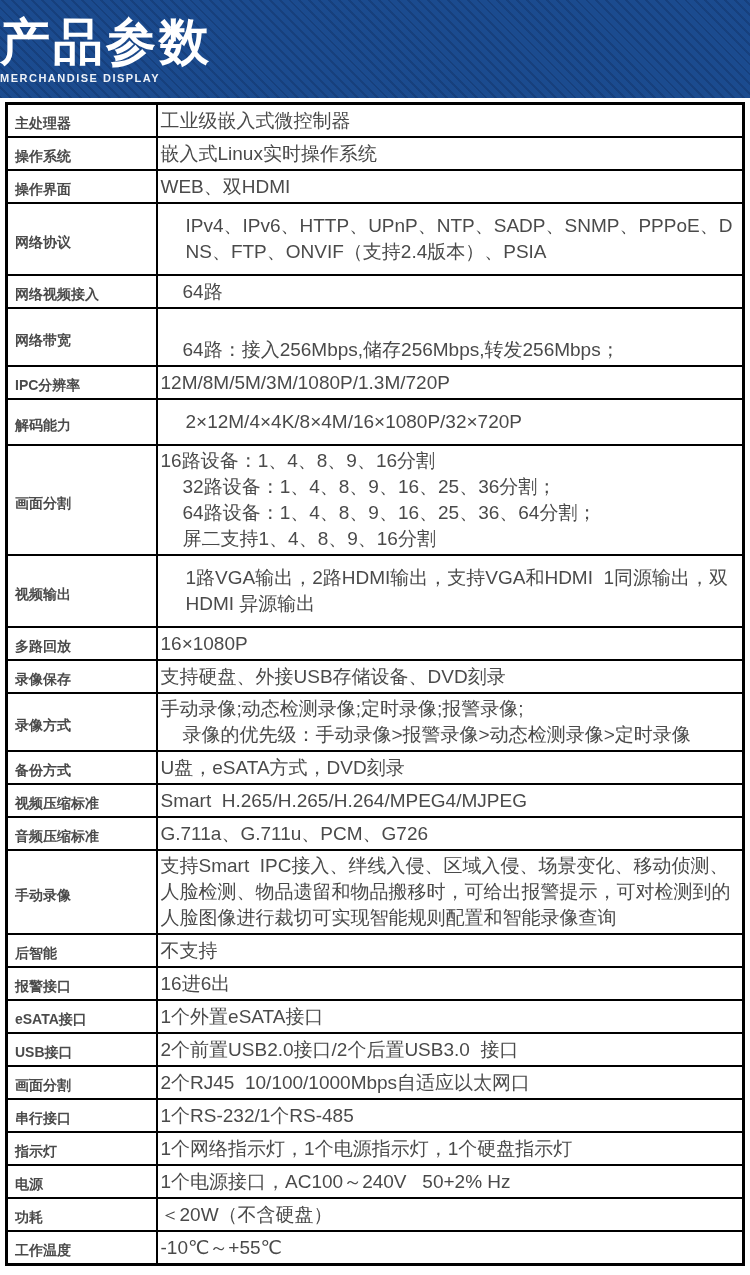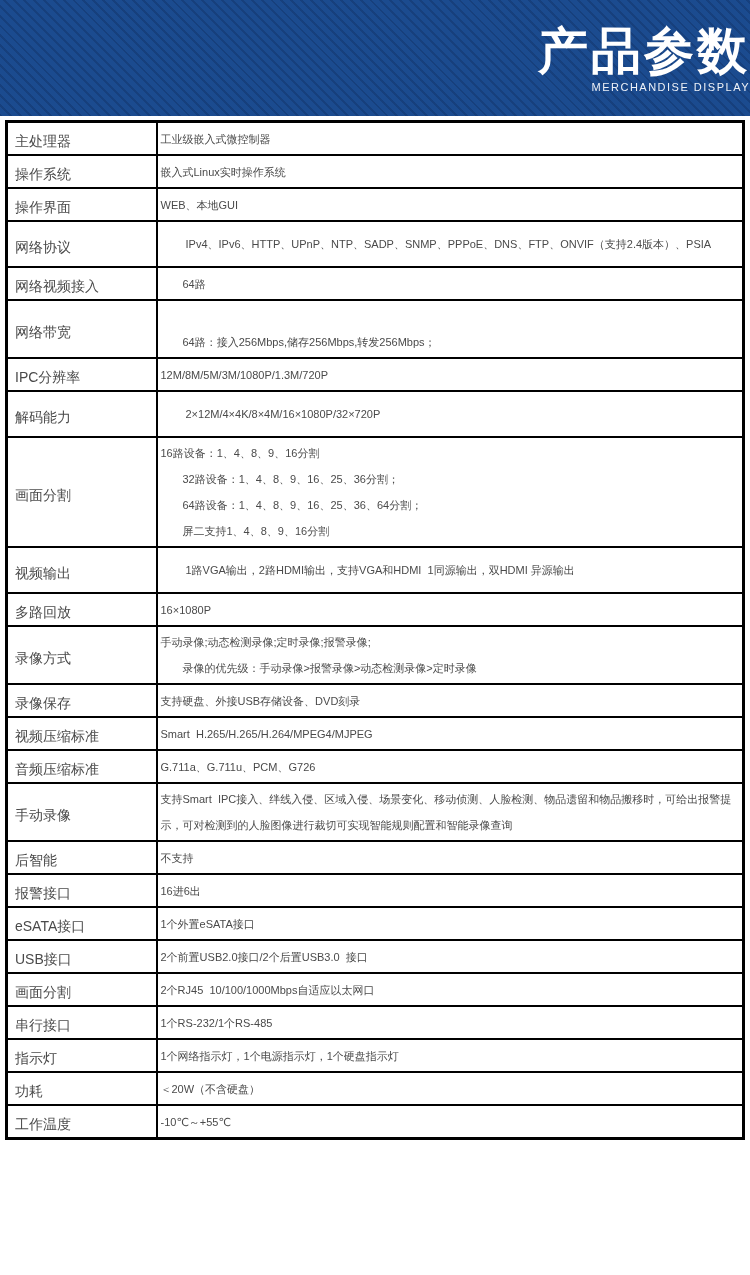--- a/index.html
+++ b/index.html
@@ -6,68 +6,69 @@
   html, body {
     width: 750px;
     background: #ffffff;
     font-family: "Liberation Sans", "DejaVu Sans", sans-serif;
   }
   body { width: 750px; height: 1275px; overflow: hidden; }
 
   
   .banner {
     width: 750px;
-    height: 116px;
+    height: 98px;
     background-color: #1b4b8f;
     background-image: repeating-linear-gradient(
       45deg,
       rgba(10,30,70,0.25) 0px, rgba(10,30,70,0.25) 2px,
       transparent 2px, transparent 7px
     );
     display: flex;
     flex-direction: column;
-    align-items: flex-end;
+    align-items: flex-start;
     justify-content: center;
   }
   .banner-title {
     color: #ffffff;
     font-size: 50px;
     font-weight: bold;
     line-height: 54px;
     letter-spacing: 3px;
   }
   .banner-subtitle {
     color: #eef2f8;
     font-size: 11px;
     letter-spacing: 1.5px;
     margin-top: 3px;
-    font-weight: normal;
+    font-weight: bold;
   }
 
   
   .table-wrap { padding: 4px 5px 0 5px; }
   table.spec {
     width: 740px;
     border-collapse: collapse;
     table-layout: fixed;
     border: 3px solid #000000;
   }
   table.spec td {
     border: 2px solid #000000;
     vertical-align: middle;
     color: #4a4a4a;
   }
   td.label-cell {
     width: 150px;
     font-size: 14px;
     padding: 10px 4px 3px 7px;
     white-space: pre-wrap;
+    font-weight: bold;
   }
   td.value-cell {
-    font-size: 11px;
+    font-size: 19px;
     padding: 2px 4px 2px 3px;
     margin-left: 21px;
   }
   .value-line {
     line-height: 26px;
     min-height: 26px;
     white-space: pre-wrap;
     word-break: break-all;
   }
   .value-line.indent { padding-left: 22px; }
@@ -92,21 +93,21 @@
         </tr>
         <tr>
           <td class="label-cell">操作系统</td>
           <td class="value-cell">
             <div class="value-line">嵌入式Linux实时操作系统</div>
           </td>
         </tr>
         <tr>
           <td class="label-cell">操作界面</td>
           <td class="value-cell">
-            <div class="value-line">WEB、本地GUI</div>
+            <div class="value-line">WEB、双HDMI</div>
           </td>
         </tr>
         <tr class="pad">
           <td class="label-cell">网络协议</td>
           <td class="value-cell">
             <div class="value-line">IPv4、IPv6、HTTP、UPnP、NTP、SADP、SNMP、PPPoE、DNS、FTP、ONVIF（支持2.4版本）、PSIA</div>
           </td>
         </tr>
         <tr>
           <td class="label-cell">网络视频接入</td>
@@ -148,30 +149,36 @@
             <div class="value-line">1路VGA输出，2路HDMI输出，支持VGA和HDMI  1同源输出，双HDMI 异源输出</div>
           </td>
         </tr>
         <tr>
           <td class="label-cell">多路回放</td>
           <td class="value-cell">
             <div class="value-line">16×1080P</div>
           </td>
         </tr>
         <tr>
+          <td class="label-cell">录像保存</td>
+          <td class="value-cell">
+            <div class="value-line">支持硬盘、外接USB存储设备、DVD刻录</div>
+          </td>
+        </tr>
+        <tr>
           <td class="label-cell">录像方式</td>
           <td class="value-cell">
             <div class="value-line">手动录像;动态检测录像;定时录像;报警录像;</div>
             <div class="value-line indent">录像的优先级：手动录像&gt;报警录像&gt;动态检测录像&gt;定时录像</div>
           </td>
         </tr>
         <tr>
-          <td class="label-cell">录像保存</td>
-          <td class="value-cell">
-            <div class="value-line">支持硬盘、外接USB存储设备、DVD刻录</div>
+          <td class="label-cell">备份方式</td>
+          <td class="value-cell">
+            <div class="value-line">U盘，eSATA方式，DVD刻录</div>
           </td>
         </tr>
         <tr>
           <td class="label-cell">视频压缩标准</td>
           <td class="value-cell">
             <div class="value-line">Smart  H.265/H.265/H.264/MPEG4/MJPEG</div>
           </td>
         </tr>
         <tr>
           <td class="label-cell">音频压缩标准</td>
@@ -218,20 +225,26 @@
         <tr>
           <td class="label-cell">串行接口</td>
           <td class="value-cell">
             <div class="value-line">1个RS-232/1个RS-485</div>
           </td>
         </tr>
         <tr>
           <td class="label-cell">指示灯</td>
           <td class="value-cell">
             <div class="value-line">1个网络指示灯，1个电源指示灯，1个硬盘指示灯</div>
+          </td>
+        </tr>
+        <tr>
+          <td class="label-cell">电源</td>
+          <td class="value-cell">
+            <div class="value-line">1个电源接口，AC100～240V   50+2% Hz</div>
           </td>
         </tr>
         <tr>
           <td class="label-cell">功耗</td>
           <td class="value-cell">
             <div class="value-line">＜20W（不含硬盘）</div>
           </td>
         </tr>
         <tr>
           <td class="label-cell">工作温度</td>

